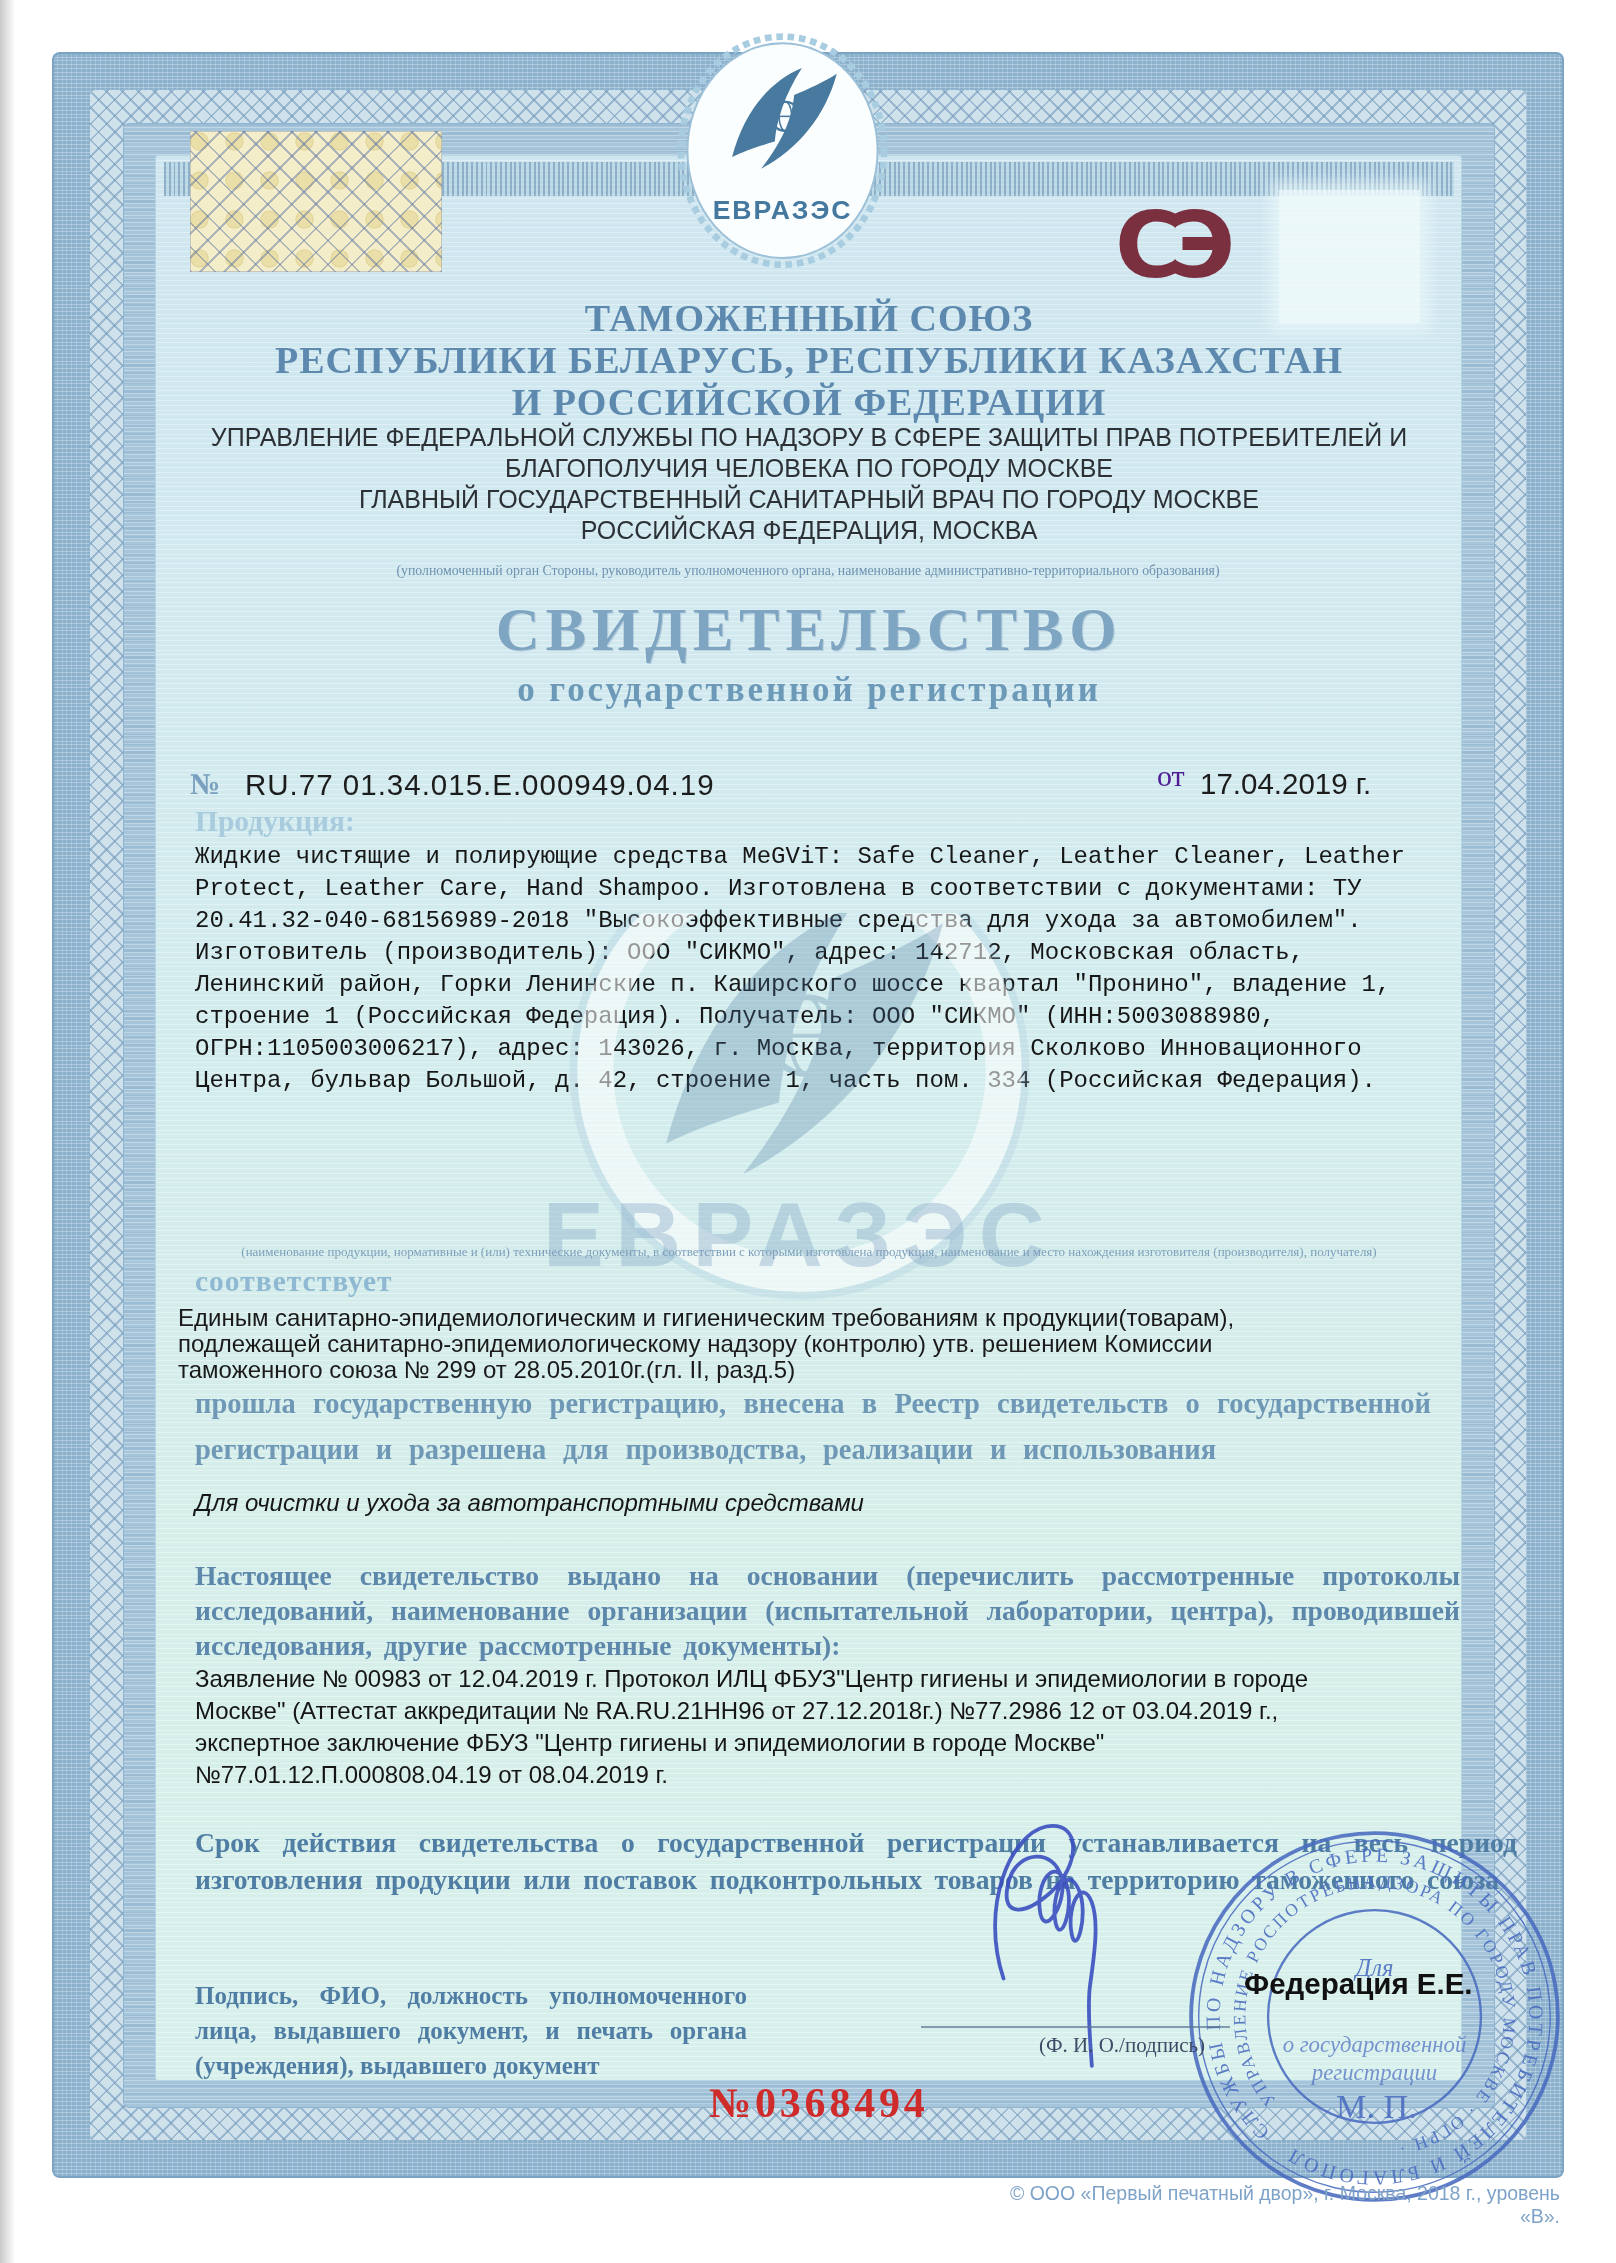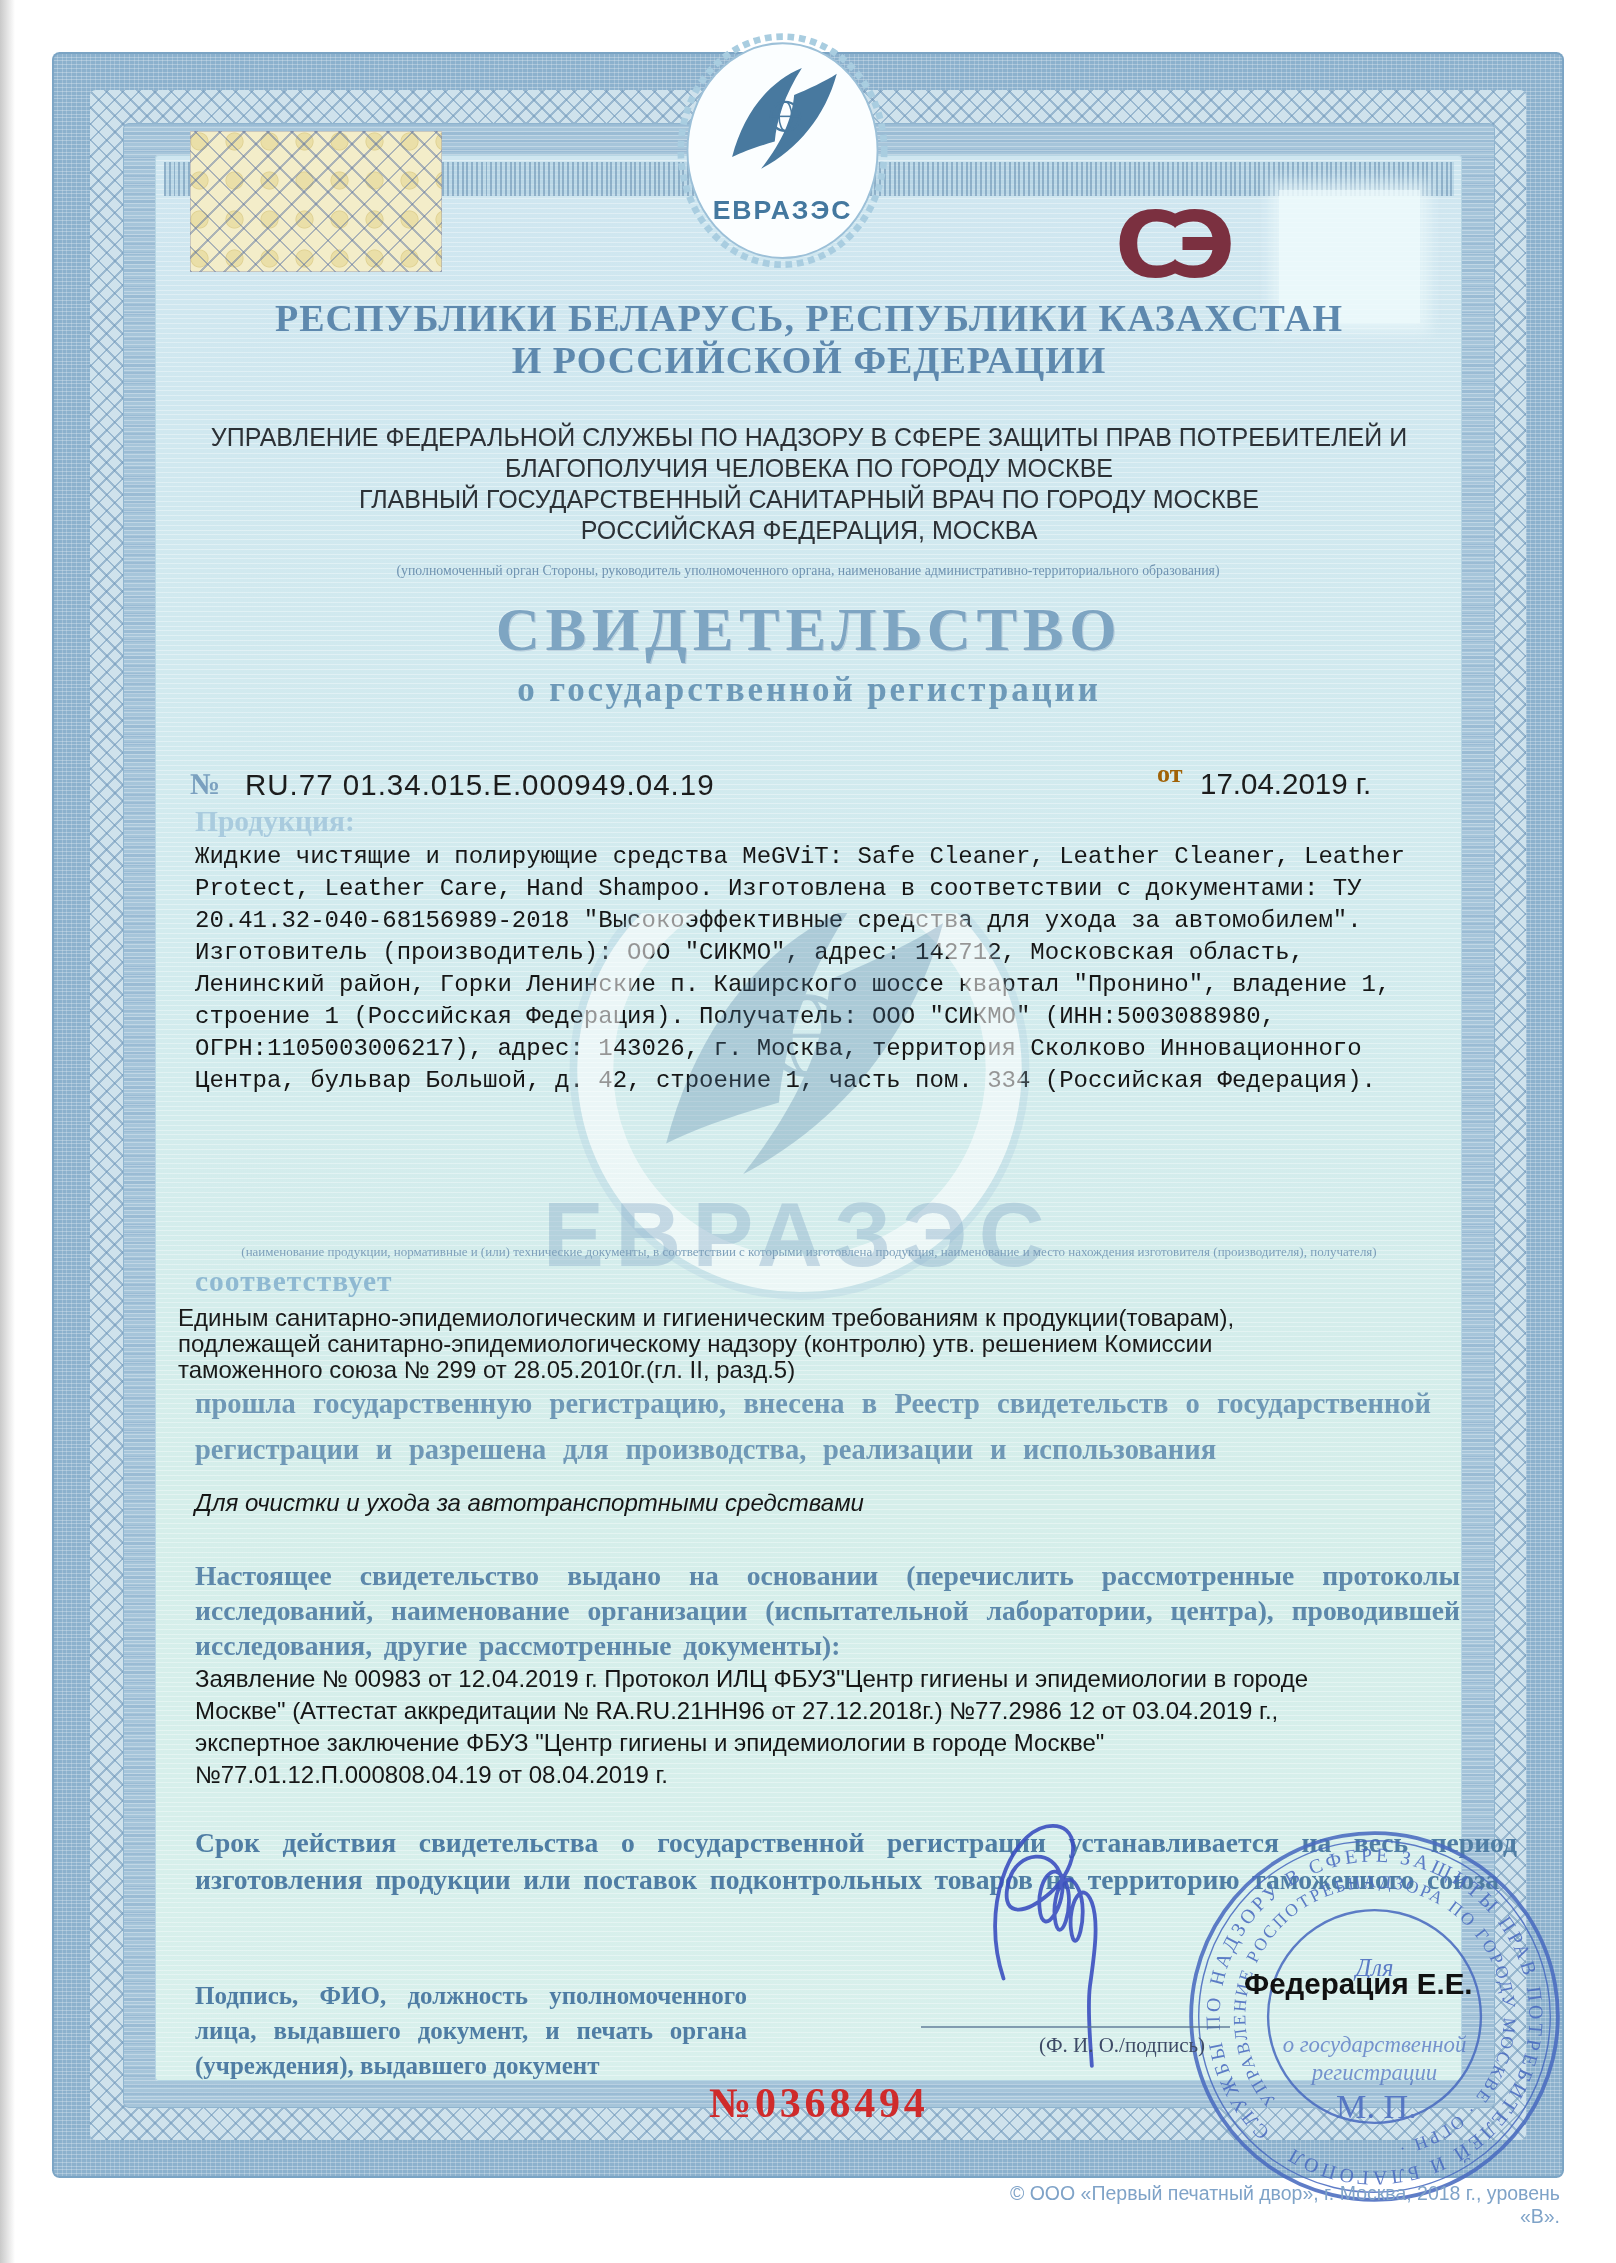--- a/index.html
+++ b/index.html
@@ -64,21 +64,21 @@
   .caption-org{left:190px;top:563px;width:1236px;text-align:center;color:#6e92b0;font-size:13.8px;}
 
   .cert-title{left:143px;top:595px;width:1332px;text-align:center;color:#7ea5c2;
      font-size:61px;font-weight:bold;letter-spacing:5.7px;
      text-shadow:0 0 1.9px rgba(255,255,255,.8), 1px 1px 0 rgba(90,130,165,.35);}
   .cert-sub{left:143px;top:670px;width:1332px;text-align:center;color:#6d99b8;
      font-size:35px;font-weight:bold;letter-spacing:2.9px;}
 
   .num-label{left:190px;top:767px;color:#7aa0bf;font-size:30px;font-weight:bold;}
   .num-value{left:245px;top:768px;color:#1c1c1c;font-size:29.5px;letter-spacing:1px;}
-  .date-label{left:1157px;top:759px;color:#a16207;font-size:26px;font-weight:bold;}
+  .date-label{left:1157px;top:759px;color:#4c1d95;font-size:30px;font-weight:normal;}
   .date-value{left:1200px;top:767px;color:#1c1c1c;font-size:29.5px;}
 
   .product-label{left:195px;top:805px;color:#a9cbde;font-size:29.5px;font-weight:bold;}
   .product-text{left:195px;top:841px;width:1227px;color:#161616;font-size:24px;line-height:32px;font-family:Liberation Mono, monospace;}
 
   .caption-product{left:162px;top:1244px;width:1294px;text-align:center;color:#7d9fba;font-size:13px;}
   .conform-label{left:195px;top:1265px;color:#8fb9d2;font-size:29.5px;font-weight:bold;letter-spacing:1px;}
   .conform-text{left:178px;top:1305px;width:1084px;color:#1a1a1a;font-size:24px;line-height:26px;}
   .registered-text{left:195px;top:1381px;width:1236px;color:#6f98b6;font-size:28.5px;font-weight:bold;
       line-height:46px;text-align:justify;word-spacing:9.5px;}
@@ -131,20 +131,21 @@
     <ellipse cx="135" cy="128" rx="107" ry="120" fill="none" stroke="#a9cde0" stroke-width="7" stroke-dasharray="7 5"></ellipse>
     <ellipse cx="135" cy="128" rx="100" ry="113" fill="#fbfeff" stroke="#9cc0d8" stroke-width="2"></ellipse>
     <use href="#eaec-logo" transform="translate(135,96) scale(1.02)"></use>
     <text x="135" y="200" text-anchor="middle" font-family="Liberation Sans, sans-serif" font-size="28" font-weight="bold" fill="#44789f" letter-spacing="2">ЕВРАЗЭС</text>
   </svg>
 
   <div class="abs light-square"></div>
   <div class="abs se-mark">СЭ</div>
 
   <div class="abs union serif">
+    <div>ТАМОЖЕННЫЙ СОЮЗ</div>
     <div>РЕСПУБЛИКИ БЕЛАРУСЬ, РЕСПУБЛИКИ КАЗАХСТАН</div>
     <div>И РОССИЙСКОЙ ФЕДЕРАЦИИ</div>
   </div>
 
   <div class="abs org sans">
     <div>УПРАВЛЕНИЕ ФЕДЕРАЛЬНОЙ СЛУЖБЫ ПО НАДЗОРУ В СФЕРЕ ЗАЩИТЫ ПРАВ ПОТРЕБИТЕЛЕЙ И</div>
     <div>БЛАГОПОЛУЧИЯ ЧЕЛОВЕКА ПО ГОРОДУ МОСКВЕ</div>
     <div>ГЛАВНЫЙ ГОСУДАРСТВЕННЫЙ САНИТАРНЫЙ ВРАЧ ПО ГОРОДУ МОСКВЕ</div>
     <div>РОССИЙСКАЯ ФЕДЕРАЦИЯ, МОСКВА</div>
   </div>

